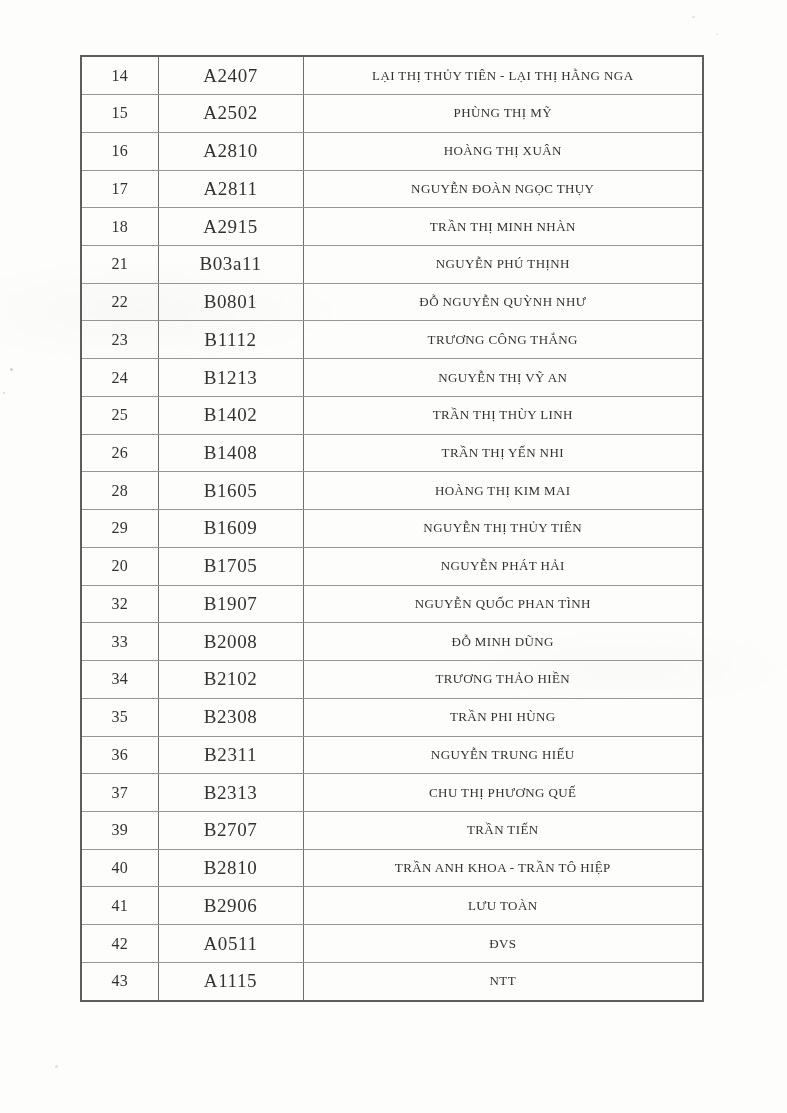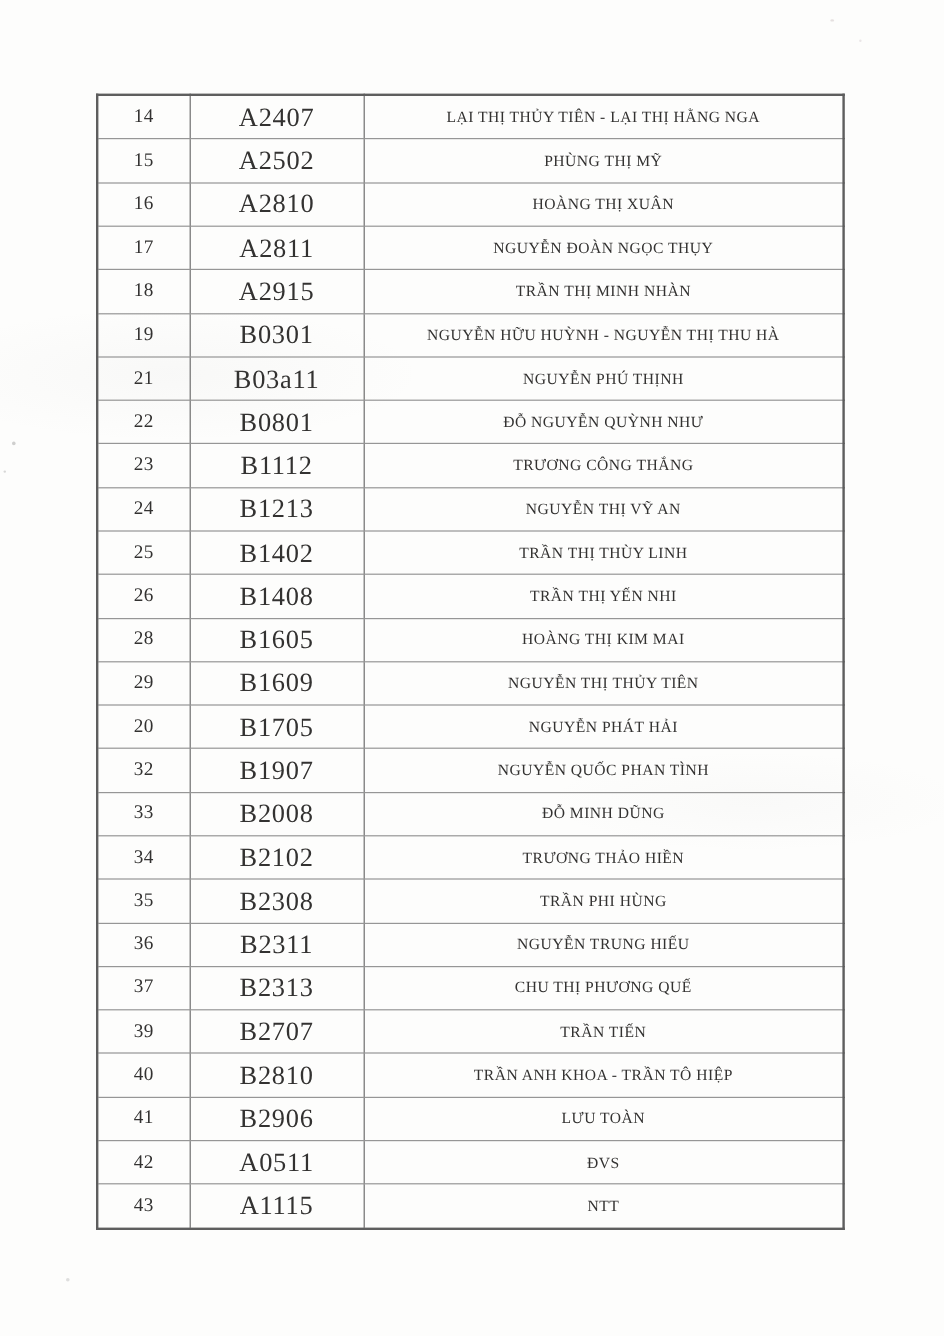--- a/index.html
+++ b/index.html
@@ -18,21 +18,21 @@
     position: absolute;
     inset: 0;
     background:
       radial-gradient(ellipse 300px 80px at 18% 28%, rgba(160,160,160,0.05), rgba(0,0,0,0) 70%),
       radial-gradient(ellipse 250px 60px at 80% 60%, rgba(160,160,160,0.04), rgba(0,0,0,0) 70%),
       #fdfdfc;
   }
   table.roster {
     position: absolute;
     left: 80px;
-    top: 78px;
+    top: 55px;
     width: 622px;
     height: 947px;
     border-collapse: collapse;
     table-layout: fixed;
     border: 2px solid #5e5e5e;
   }
   table.roster col.c-no   { width: 77px; }
   table.roster col.c-code { width: 145px; }
   table.roster col.c-name { width: 400px; }
   table.roster td {
@@ -44,21 +44,21 @@
     text-align: center;
     vertical-align: middle;
     padding: 0;
     color: #333231;
     font-size: 17px;
     letter-spacing: 0.4px;
     white-space: nowrap;
     overflow: hidden;
   }
   table.roster td.no-cell   { font-size: 16px; letter-spacing: 0.2px; }
-  table.roster td.code-cell { font-size: 22px; letter-spacing: 0.6px; }
+  table.roster td.code-cell { font-size: 19px; letter-spacing: 0.6px; }
   table.roster td.name-cell { font-size: 13px; }
   .speck {
     position: absolute;
     border-radius: 50%;
     pointer-events: none;
   }
   .s1 { left: 10px;  top: 368px;  width: 3px; height: 3px; background: rgba(120,120,120,0.35); }
   .s2 { left: 3px;   top: 392px;  width: 2px; height: 2px; background: rgba(130,130,130,0.30); }
   .s3 { left: 55px;  top: 1065px; width: 3px; height: 3px; background: rgba(130,130,130,0.25); }
   .s4 { left: 692px; top: 16px;   width: 3px; height: 2px; background: rgba(170,150,150,0.28); }
@@ -94,25 +94,20 @@
           <td class="no-cell">17</td>
           <td class="code-cell">A2811</td>
           <td class="name-cell">NGUYỄN ĐOÀN NGỌC THỤY</td>
         </tr>
         <tr>
           <td class="no-cell">18</td>
           <td class="code-cell">A2915</td>
           <td class="name-cell">TRẦN THỊ MINH NHÀN</td>
         </tr>
         <tr>
-          <td class="no-cell">19</td>
-          <td class="code-cell">B0301</td>
-          <td class="name-cell">NGUYỄN HỮU HUỲNH - NGUYỄN THỊ THU HÀ</td>
-        </tr>
-        <tr>
           <td class="no-cell">21</td>
           <td class="code-cell">B03a11</td>
           <td class="name-cell">NGUYỄN PHÚ THỊNH</td>
         </tr>
         <tr>
           <td class="no-cell">22</td>
           <td class="code-cell">B0801</td>
           <td class="name-cell">ĐỖ NGUYỄN QUỲNH NHƯ</td>
         </tr>
         <tr>

